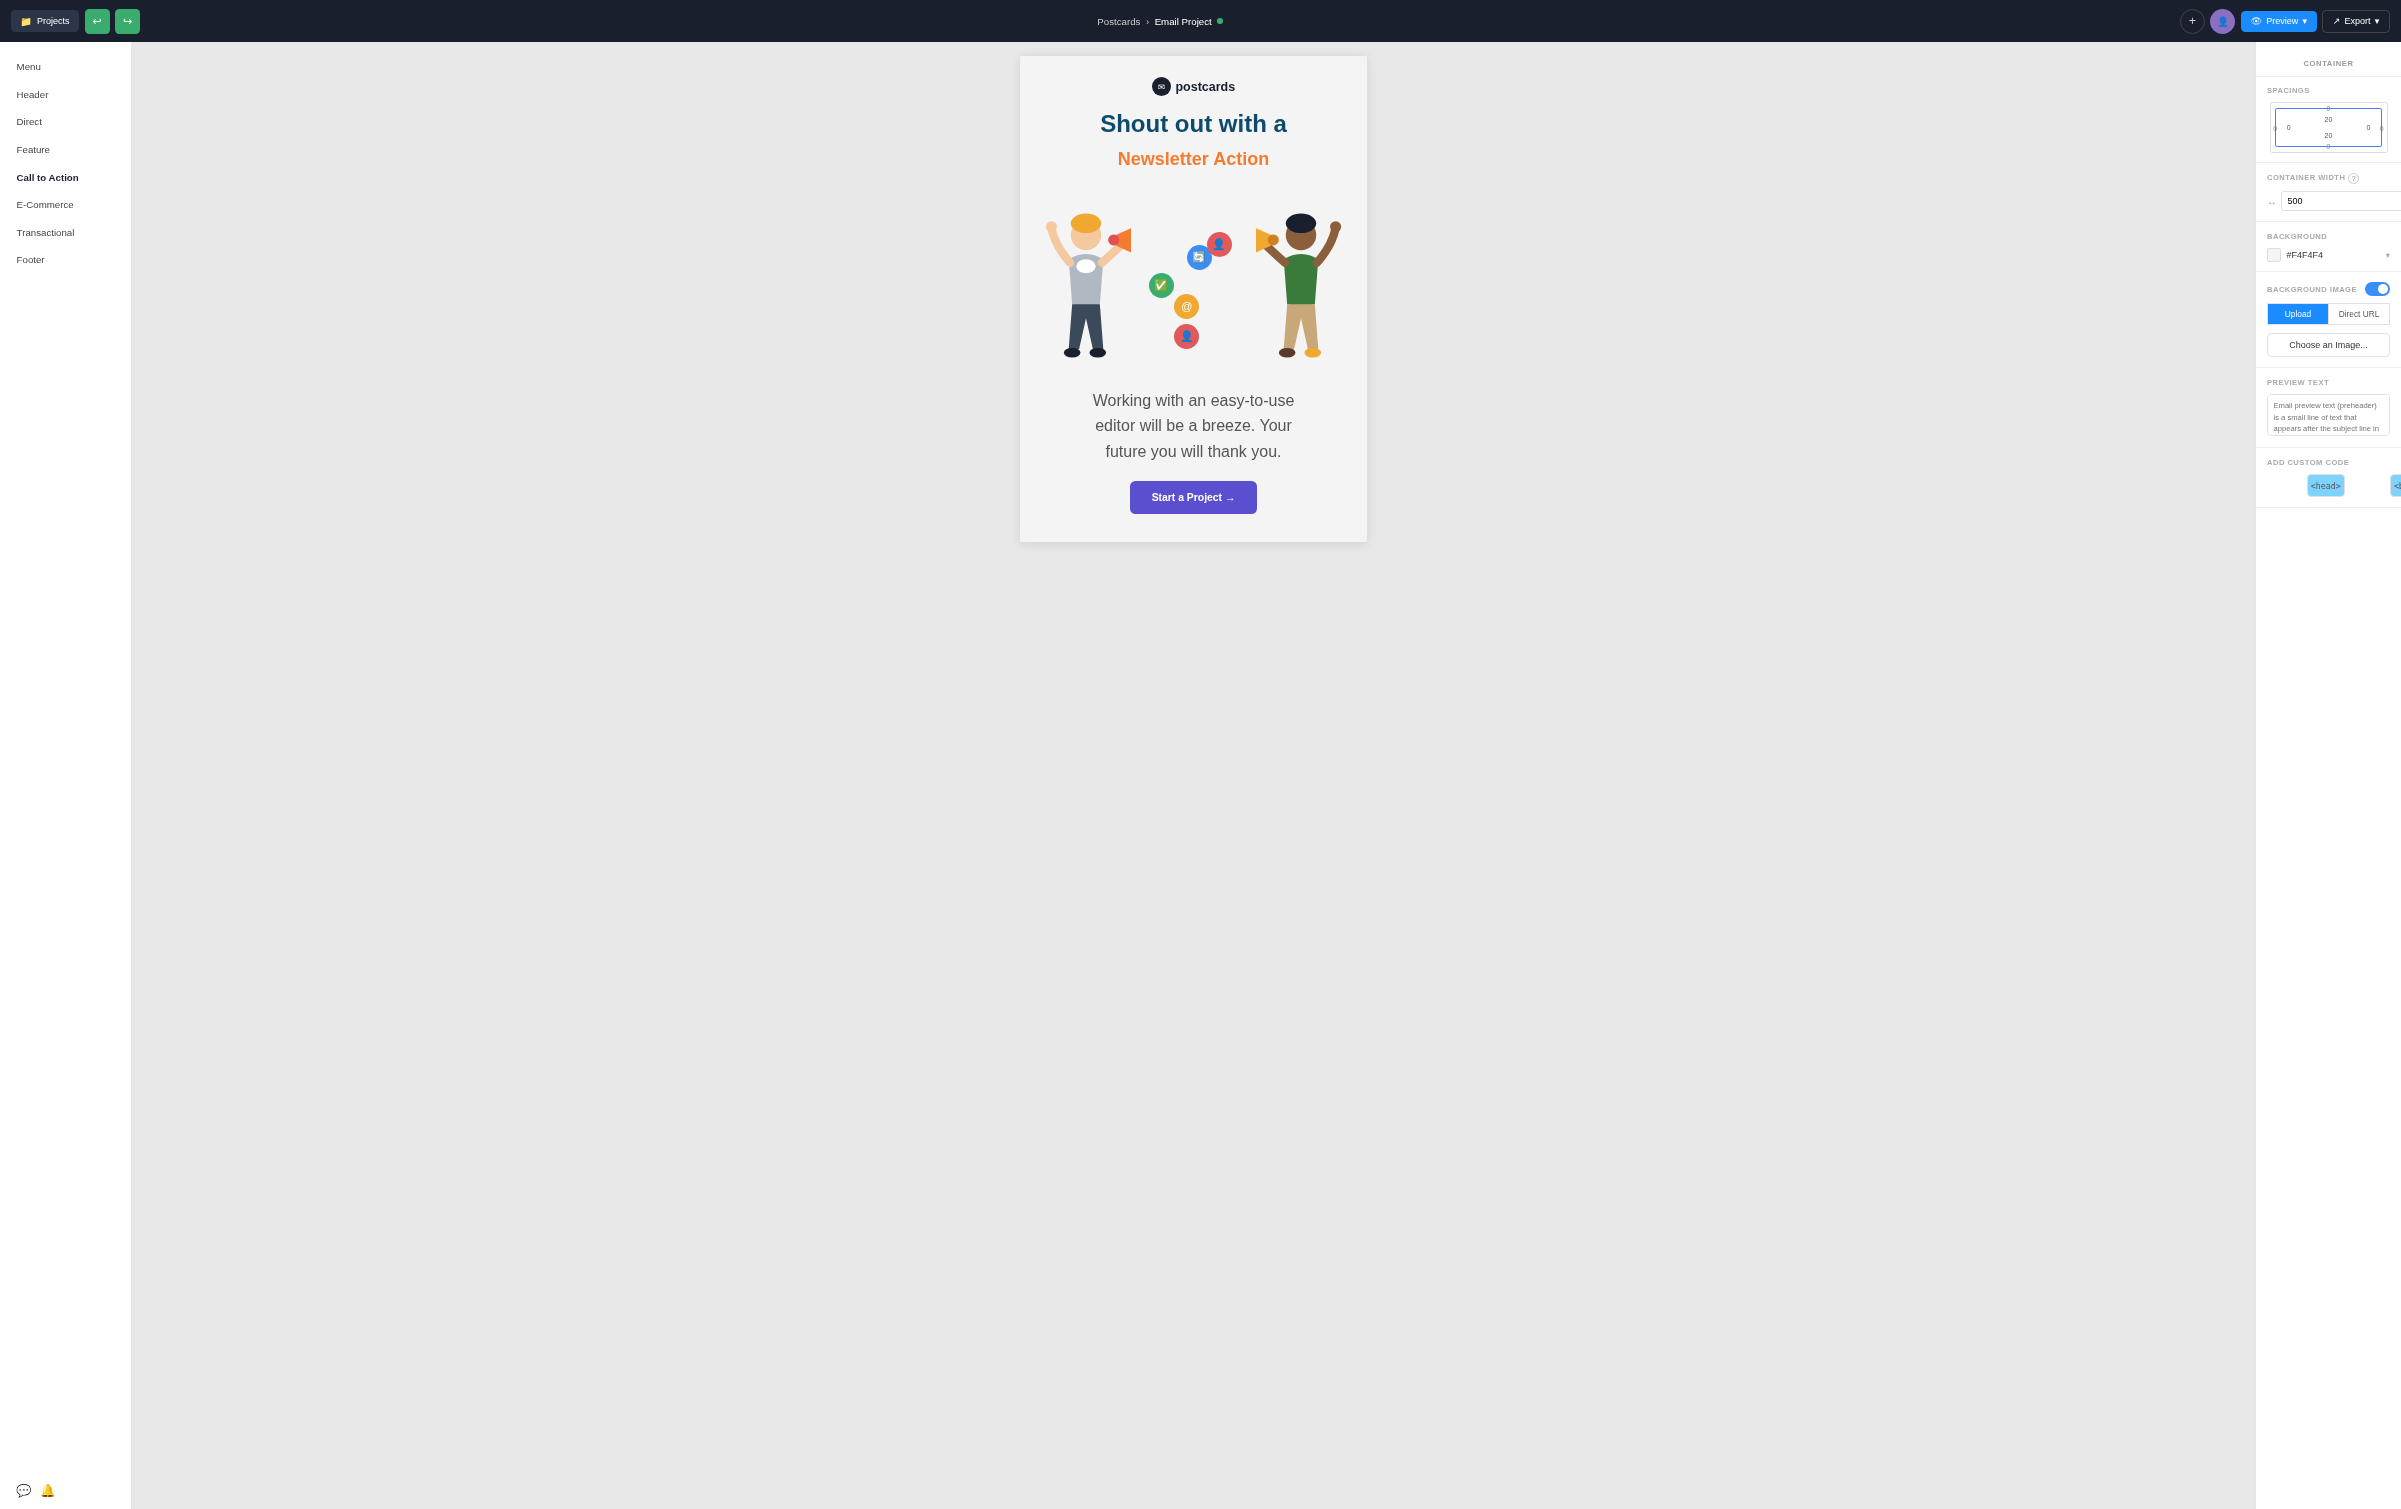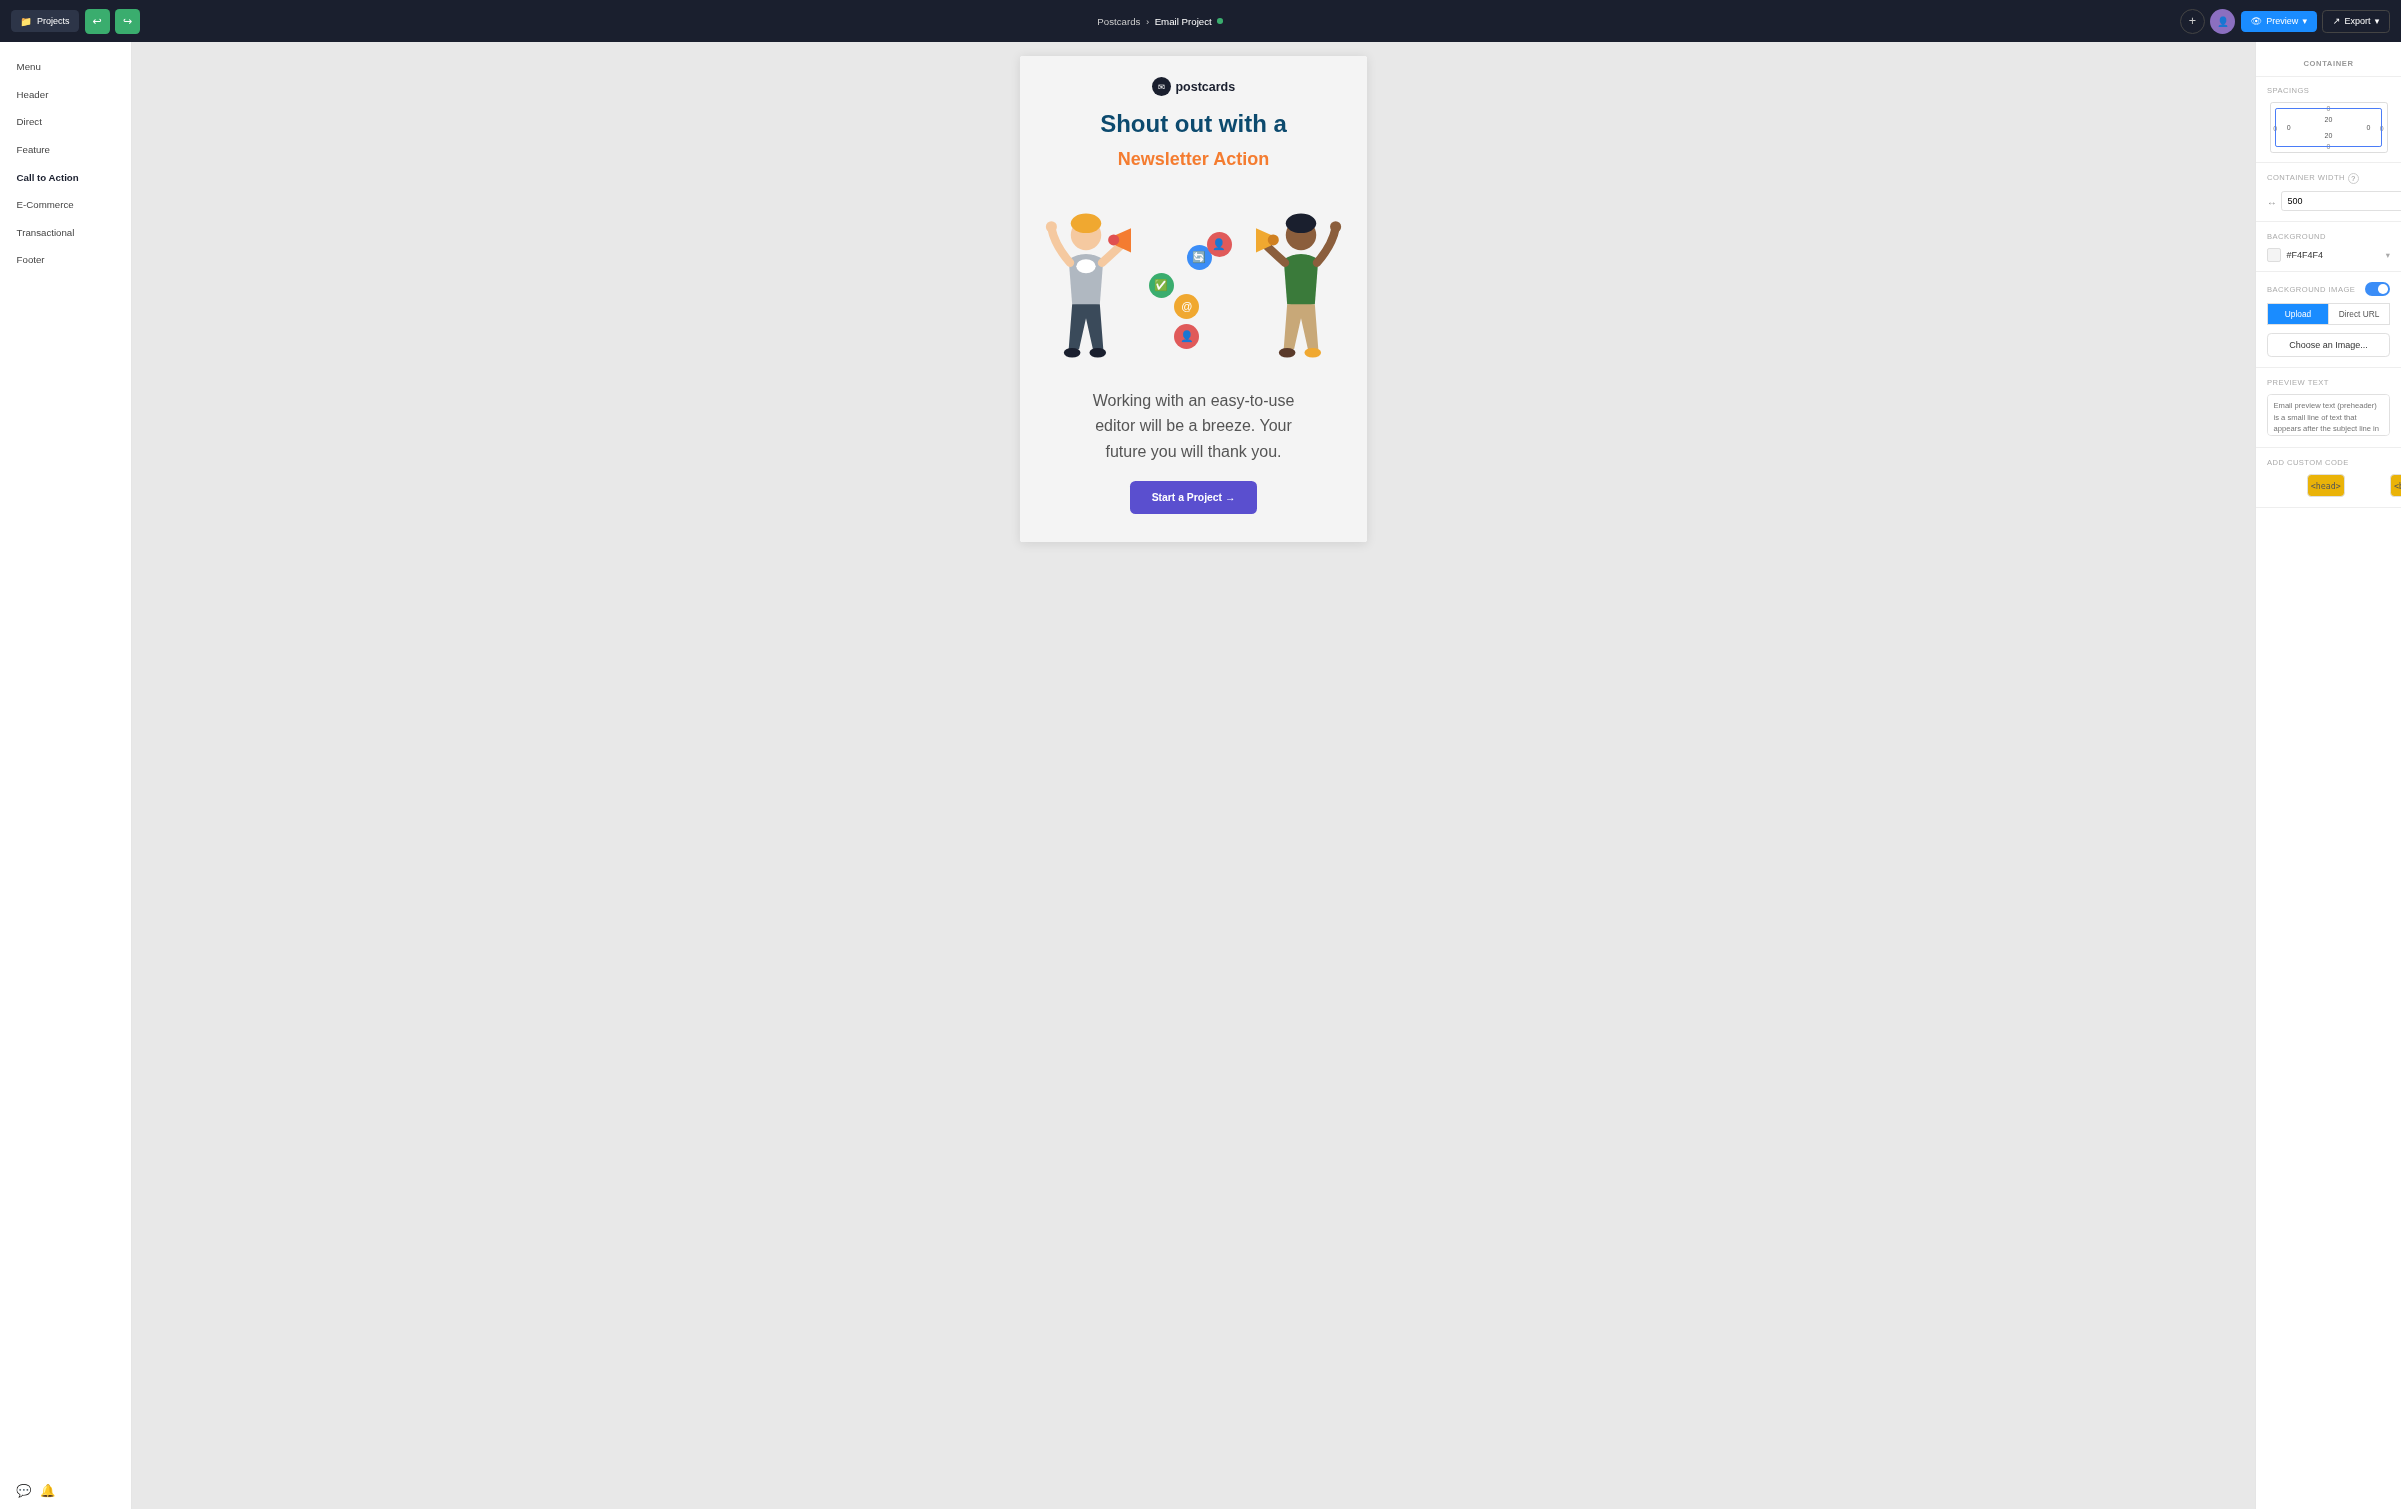--- a/index.html
+++ b/index.html
@@ -239,21 +239,21 @@
       font-weight: 700;
       color: #999;
       letter-spacing: 0.08em;
       text-transform: uppercase;
       padding: 5.5px 11px 8.3px;
       border-bottom: 0.7px solid #eee;
     }
     .panel-section { padding: 9.7px 11px; border-bottom: 0.7px solid #eee; }
     .panel-label {
       font-size: 7.6px;
-      font-weight: 400;
+      font-weight: 700;
       color: #aaa;
       letter-spacing: 0.06em;
       text-transform: uppercase;
       margin-bottom: 7px;
     }
 
     
     .spacing-box {
       position: relative;
       margin: 0 auto;
@@ -416,21 +416,21 @@
 
     
     .code-row {
       display: flex;
       gap: 5.5px;
     }
     .code-btn {
       flex: 1;
       border: 0.7px solid #e0e0e0;
       border-radius: 4.2px;
-      background: #eab308;
+      background: #7dd3fc;
       padding: 5.5px 2.8px;
       font-size: 8.3px;
       color: #555;
       cursor: pointer;
       font-family: monospace;
       text-align: center;
       margin-left: 40px;
     }
 
     

